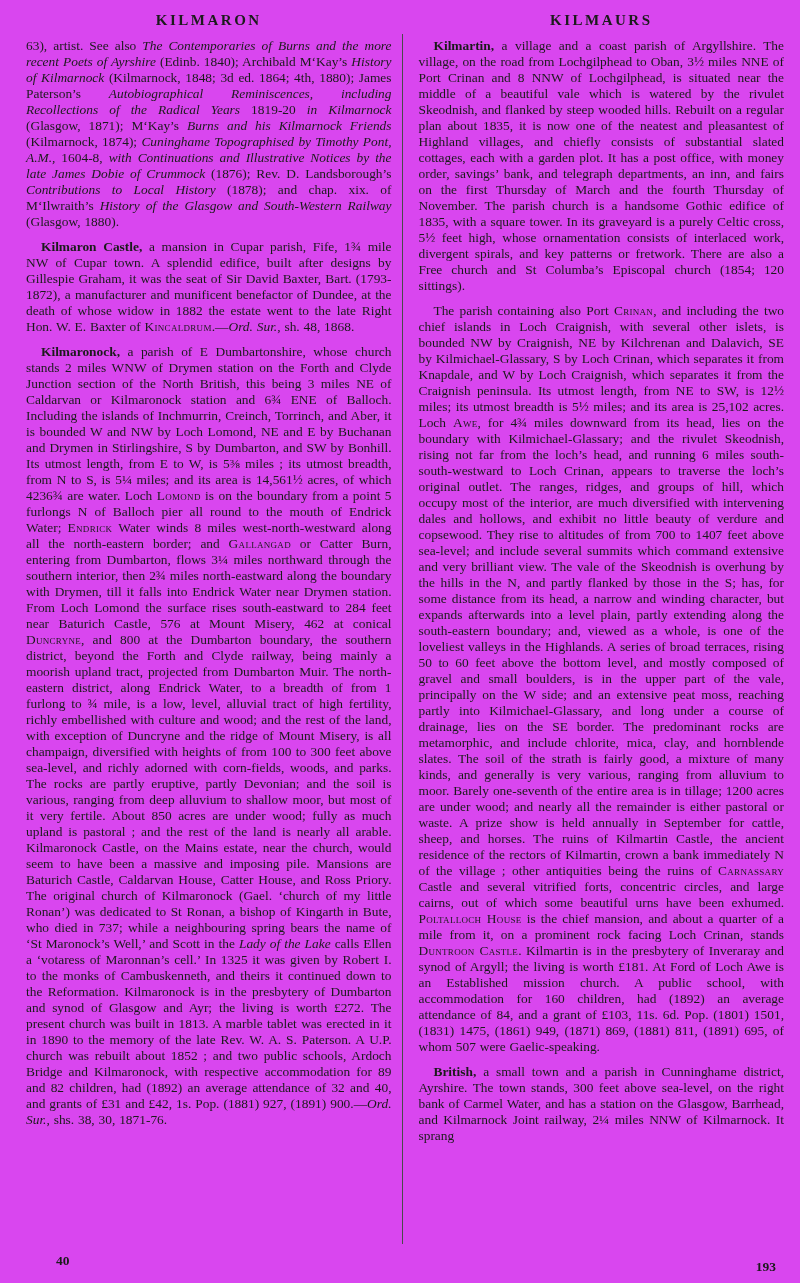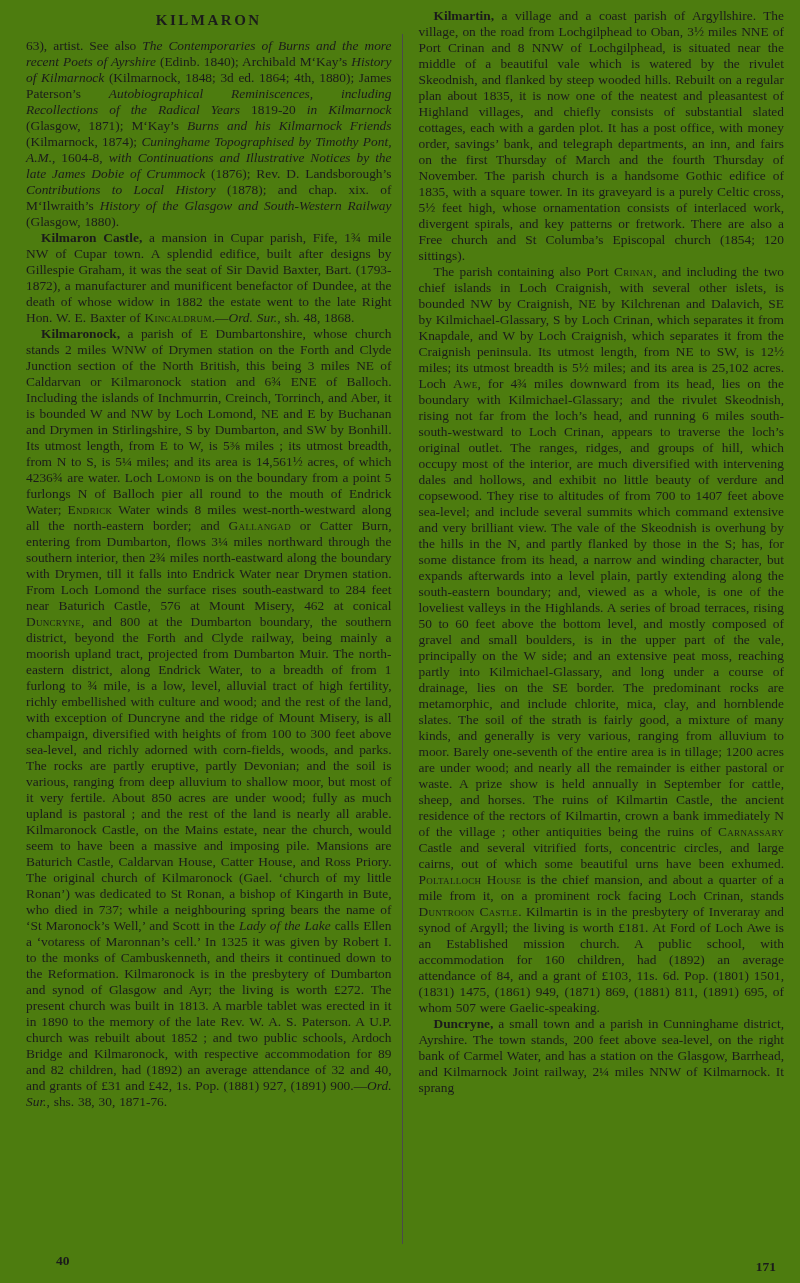--- a/index.html
+++ b/index.html
@@ -43,52 +43,53 @@
     width: 1px;
     background: #4a4a4a;
   }
   p.para {
     margin: 0;
     text-align: justify;
     font-size: 13.4px;
     line-height: 16px;
     word-spacing: 0.5px;
   }
-  p.para.indent { text-indent: 15px; }
+  p.para.indent { text-indent: 15px; margin-top: 9px; }
   .i  { font-style: italic; }
   .b  { font-weight: bold; }
   .sc { font-variant: small-caps; letter-spacing: 0.3px; }
   .pagenum {
     position: absolute;
     font-weight: bold;
     font-size: 13.5px;
   }
   .pagenum-left  { left: 56px;  bottom: 14px; }
   .pagenum-right { right: 24px; bottom: 8px; }
 </style>
 </head>
 <body>
 
-<div class="page" style="background: #4d7c0f; color: rgb(27, 27, 27);">
+<div class="page" style="background: #d946ef; color: rgb(27, 27, 27);">
   <div class="col-divider"></div>
 
   <div class="columns">
     <div class="col col-left">
       <div class="col-header">KILMARON</div>
       <div>
           <p class="para"><span>63), artist. See also </span><span class="i">The Contemporaries of Burns and the more recent Poets of Ayrshire</span><span> (Edinb. 1840); Archibald M‘Kay’s </span><span class="i">History of Kilmarnock</span><span> (Kilmarnock, 1848; 3d ed. 1864; 4th, 1880); James Paterson’s </span><span class="i">Autobiographical Reminiscences, including Recollections of the Radical Years</span><span> 1819-20 </span><span class="i">in Kilmarnock</span><span> (Glasgow, 1871); M‘Kay’s </span><span class="i">Burns and his Kilmarnock Friends</span><span> (Kilmarnock, 1874); </span><span class="i">Cuninghame Topographised by Timothy Pont, A.M.,</span><span> 1604-8, </span><span class="i">with Continuations and Illustrative Notices by the late James Dobie of Crummock</span><span> (1876); Rev. D. Landsborough’s </span><span class="i">Contributions to Local History</span><span> (1878); and chap. xix. of M‘Ilwraith’s </span><span class="i">History of the Glasgow and South-Western Railway</span><span> (Glasgow, 1880).</span></p>
           <p class="para indent"><span class="b">Kilmaron Castle,</span><span> a mansion in Cupar parish, Fife, 1¾ mile NW of Cupar town. A splendid edifice, built after designs by Gillespie Graham, it was the seat of Sir David Baxter, Bart. (1793-1872), a manufacturer and munificent benefactor of Dundee, at the death of whose widow in 1882 the estate went to the late Right Hon. W. E. Baxter of </span><span class="sc">Kincaldrum</span><span>.—</span><span class="i">Ord. Sur.</span><span>, sh. 48, 1868.</span></p>
           <p class="para indent"><span class="b">Kilmaronock,</span><span> a parish of E Dumbartonshire, whose church stands 2 miles WNW of Drymen station on the Forth and Clyde Junction section of the North British, this being 3 miles NE of Caldarvan or Kilmaronock station and 6¾ ENE of Balloch. Including the islands of Inchmurrin, Creinch, Torrinch, and Aber, it is bounded W and NW by Loch Lomond, NE and E by Buchanan and Drymen in Stirlingshire, S by Dumbarton, and SW by Bonhill. Its utmost length, from E to W, is 5⅜ miles ; its utmost breadth, from N to S, is 5¼ miles; and its area is 14,561½ acres, of which 4236¾ are water. Loch </span><span class="sc">Lomond</span><span> is on the boundary from a point 5 furlongs N of Balloch pier all round to the mouth of Endrick Water; </span><span class="sc">Endrick</span><span> Water winds 8 miles west-north-westward along all the north-eastern border; and </span><span class="sc">Gallangad</span><span> or Catter Burn, entering from Dumbarton, flows 3¼ miles northward through the southern interior, then 2¾ miles north-eastward along the boundary with Drymen, till it falls into Endrick Water near Drymen station. From Loch Lomond the surface rises south-eastward to 284 feet near Baturich Castle, 576 at Mount Misery, 462 at conical </span><span class="sc">Duncryne</span><span>, and 800 at the Dumbarton boundary, the southern district, beyond the Forth and Clyde railway, being mainly a moorish upland tract, projected from Dumbarton Muir. The north-eastern district, along Endrick Water, to a breadth of from 1 furlong to ¾ mile, is a low, level, alluvial tract of high fertility, richly embellished with culture and wood; and the rest of the land, with exception of Duncryne and the ridge of Mount Misery, is all champaign, diversified with heights of from 100 to 300 feet above sea-level, and richly adorned with corn-fields, woods, and parks. The rocks are partly eruptive, partly Devonian; and the soil is various, ranging from deep alluvium to shallow moor, but most of it very fertile. About 850 acres are under wood; fully as much upland is pastoral ; and the rest of the land is nearly all arable. Kilmaronock Castle, on the Mains estate, near the church, would seem to have been a massive and imposing pile. Mansions are Baturich Castle, Caldarvan House, Catter House, and Ross Priory. The original church of Kilmaronock (Gael. ‘church of my little Ronan’) was dedicated to St Ronan, a bishop of Kingarth in Bute, who died in 737; while a neighbouring spring bears the name of ‘St Maronock’s Well,’ and Scott in the </span><span class="i">Lady of the Lake</span><span> calls Ellen a ‘votaress of Maronnan’s cell.’ In 1325 it was given by Robert I. to the monks of Cambuskenneth, and theirs it continued down to the Reformation. Kilmaronock is in the presbytery of Dumbarton and synod of Glasgow and Ayr; the living is worth £272. The present church was built in 1813. A marble tablet was erected in it in 1890 to the memory of the late Rev. W. A. S. Paterson. A U.P. church was rebuilt about 1852 ; and two public schools, Ardoch Bridge and Kilmaronock, with respective accommodation for 89 and 82 children, had (1892) an average attendance of 32 and 40, and grants of £31 and £42, 1s. Pop. (1881) 927, (1891) 900.—</span><span class="i">Ord. Sur.</span><span>, shs. 38, 30, 1871-76.</span></p>
         </div>
     </div>
 
     <div class="col col-right">
+      <div class="col-header">KILMAURS</div>
       <div>
           <p class="para indent"><span class="b">Kilmartin,</span><span> a village and a coast parish of Argyllshire. The village, on the road from Lochgilphead to Oban, 3½ miles NNE of Port Crinan and 8 NNW of Lochgilphead, is situated near the middle of a beautiful vale which is watered by the rivulet Skeodnish, and flanked by steep wooded hills. Rebuilt on a regular plan about 1835, it is now one of the neatest and pleasantest of Highland villages, and chiefly consists of substantial slated cottages, each with a garden plot. It has a post office, with money order, savings’ bank, and telegraph departments, an inn, and fairs on the first Thursday of March and the fourth Thursday of November. The parish church is a handsome Gothic edifice of 1835, with a square tower. In its graveyard is a purely Celtic cross, 5½ feet high, whose ornamentation consists of interlaced work, divergent spirals, and key patterns or fretwork. There are also a Free church and St Columba’s Episcopal church (1854; 120 sittings).</span></p>
           <p class="para indent"><span>The parish containing also Port </span><span class="sc">Crinan</span><span>, and including the two chief islands in Loch Craignish, with several other islets, is bounded NW by Craignish, NE by Kilchrenan and Dalavich, SE by Kilmichael-Glassary, S by Loch Crinan, which separates it from Knapdale, and W by Loch Craignish, which separates it from the Craignish peninsula. Its utmost length, from NE to SW, is 12½ miles; its utmost breadth is 5½ miles; and its area is 25,102 acres. Loch </span><span class="sc">Awe</span><span>, for 4¾ miles downward from its head, lies on the boundary with Kilmichael-Glassary; and the rivulet Skeodnish, rising not far from the loch’s head, and running 6 miles south-south-westward to Loch Crinan, appears to traverse the loch’s original outlet. The ranges, ridges, and groups of hill, which occupy most of the interior, are much diversified with intervening dales and hollows, and exhibit no little beauty of verdure and copsewood. They rise to altitudes of from 700 to 1407 feet above sea-level; and include several summits which command extensive and very brilliant view. The vale of the Skeodnish is overhung by the hills in the N, and partly flanked by those in the S; has, for some distance from its head, a narrow and winding character, but expands afterwards into a level plain, partly extending along the south-eastern boundary; and, viewed as a whole, is one of the loveliest valleys in the Highlands. A series of broad terraces, rising 50 to 60 feet above the bottom level, and mostly composed of gravel and small boulders, is in the upper part of the vale, principally on the W side; and an extensive peat moss, reaching partly into Kilmichael-Glassary, and long under a course of drainage, lies on the SE border. The predominant rocks are metamorphic, and include chlorite, mica, clay, and hornblende slates. The soil of the strath is fairly good, a mixture of many kinds, and generally is very various, ranging from alluvium to moor. Barely one-seventh of the entire area is in tillage; 1200 acres are under wood; and nearly all the remainder is either pastoral or waste. A prize show is held annually in September for cattle, sheep, and horses. The ruins of Kilmartin Castle, the ancient residence of the rectors of Kilmartin, crown a bank immediately N of the village ; other antiquities being the ruins of </span><span class="sc">Carnassary</span><span> Castle and several vitrified forts, concentric circles, and large cairns, out of which some beautiful urns have been exhumed. </span><span class="sc">Poltalloch House</span><span> is the chief mansion, and about a quarter of a mile from it, on a prominent rock facing Loch Crinan, stands </span><span class="sc">Duntroon Castle</span><span>. Kilmartin is in the presbytery of Inveraray and synod of Argyll; the living is worth £181. At Ford of Loch Awe is an Established mission church. A public school, with accommodation for 160 children, had (1892) an average attendance of 84, and a grant of £103, 11s. 6d. Pop. (1801) 1501, (1831) 1475, (1861) 949, (1871) 869, (1881) 811, (1891) 695, of whom 507 were Gaelic-speaking.</span></p>
-          <p class="para indent"><span class="b">Duncryne,</span><span> a small town and a parish in Cunninghame district, Ayrshire. The town stands, 200 feet above sea-level, on the right bank of Carmel Water, and has a station on the Glasgow, Barrhead, and Kilmarnock Joint railway, 2¼ miles NNW of Kilmarnock. It sprang</span></p>
+          <p class="para indent"><span class="b">British,</span><span> a small town and a parish in Cunninghame district, Ayrshire. The town stands, 300 feet above sea-level, on the right bank of Carmel Water, and has a station on the Glasgow, Barrhead, and Kilmarnock Joint railway, 2¼ miles NNW of Kilmarnock. It sprang</span></p>
         </div>
     </div>
   </div>
 
   <div class="pagenum pagenum-left">40</div>
-  <div class="pagenum pagenum-right">171</div>
+  <div class="pagenum pagenum-right">193</div>
 </div>
 
 </body></html>

